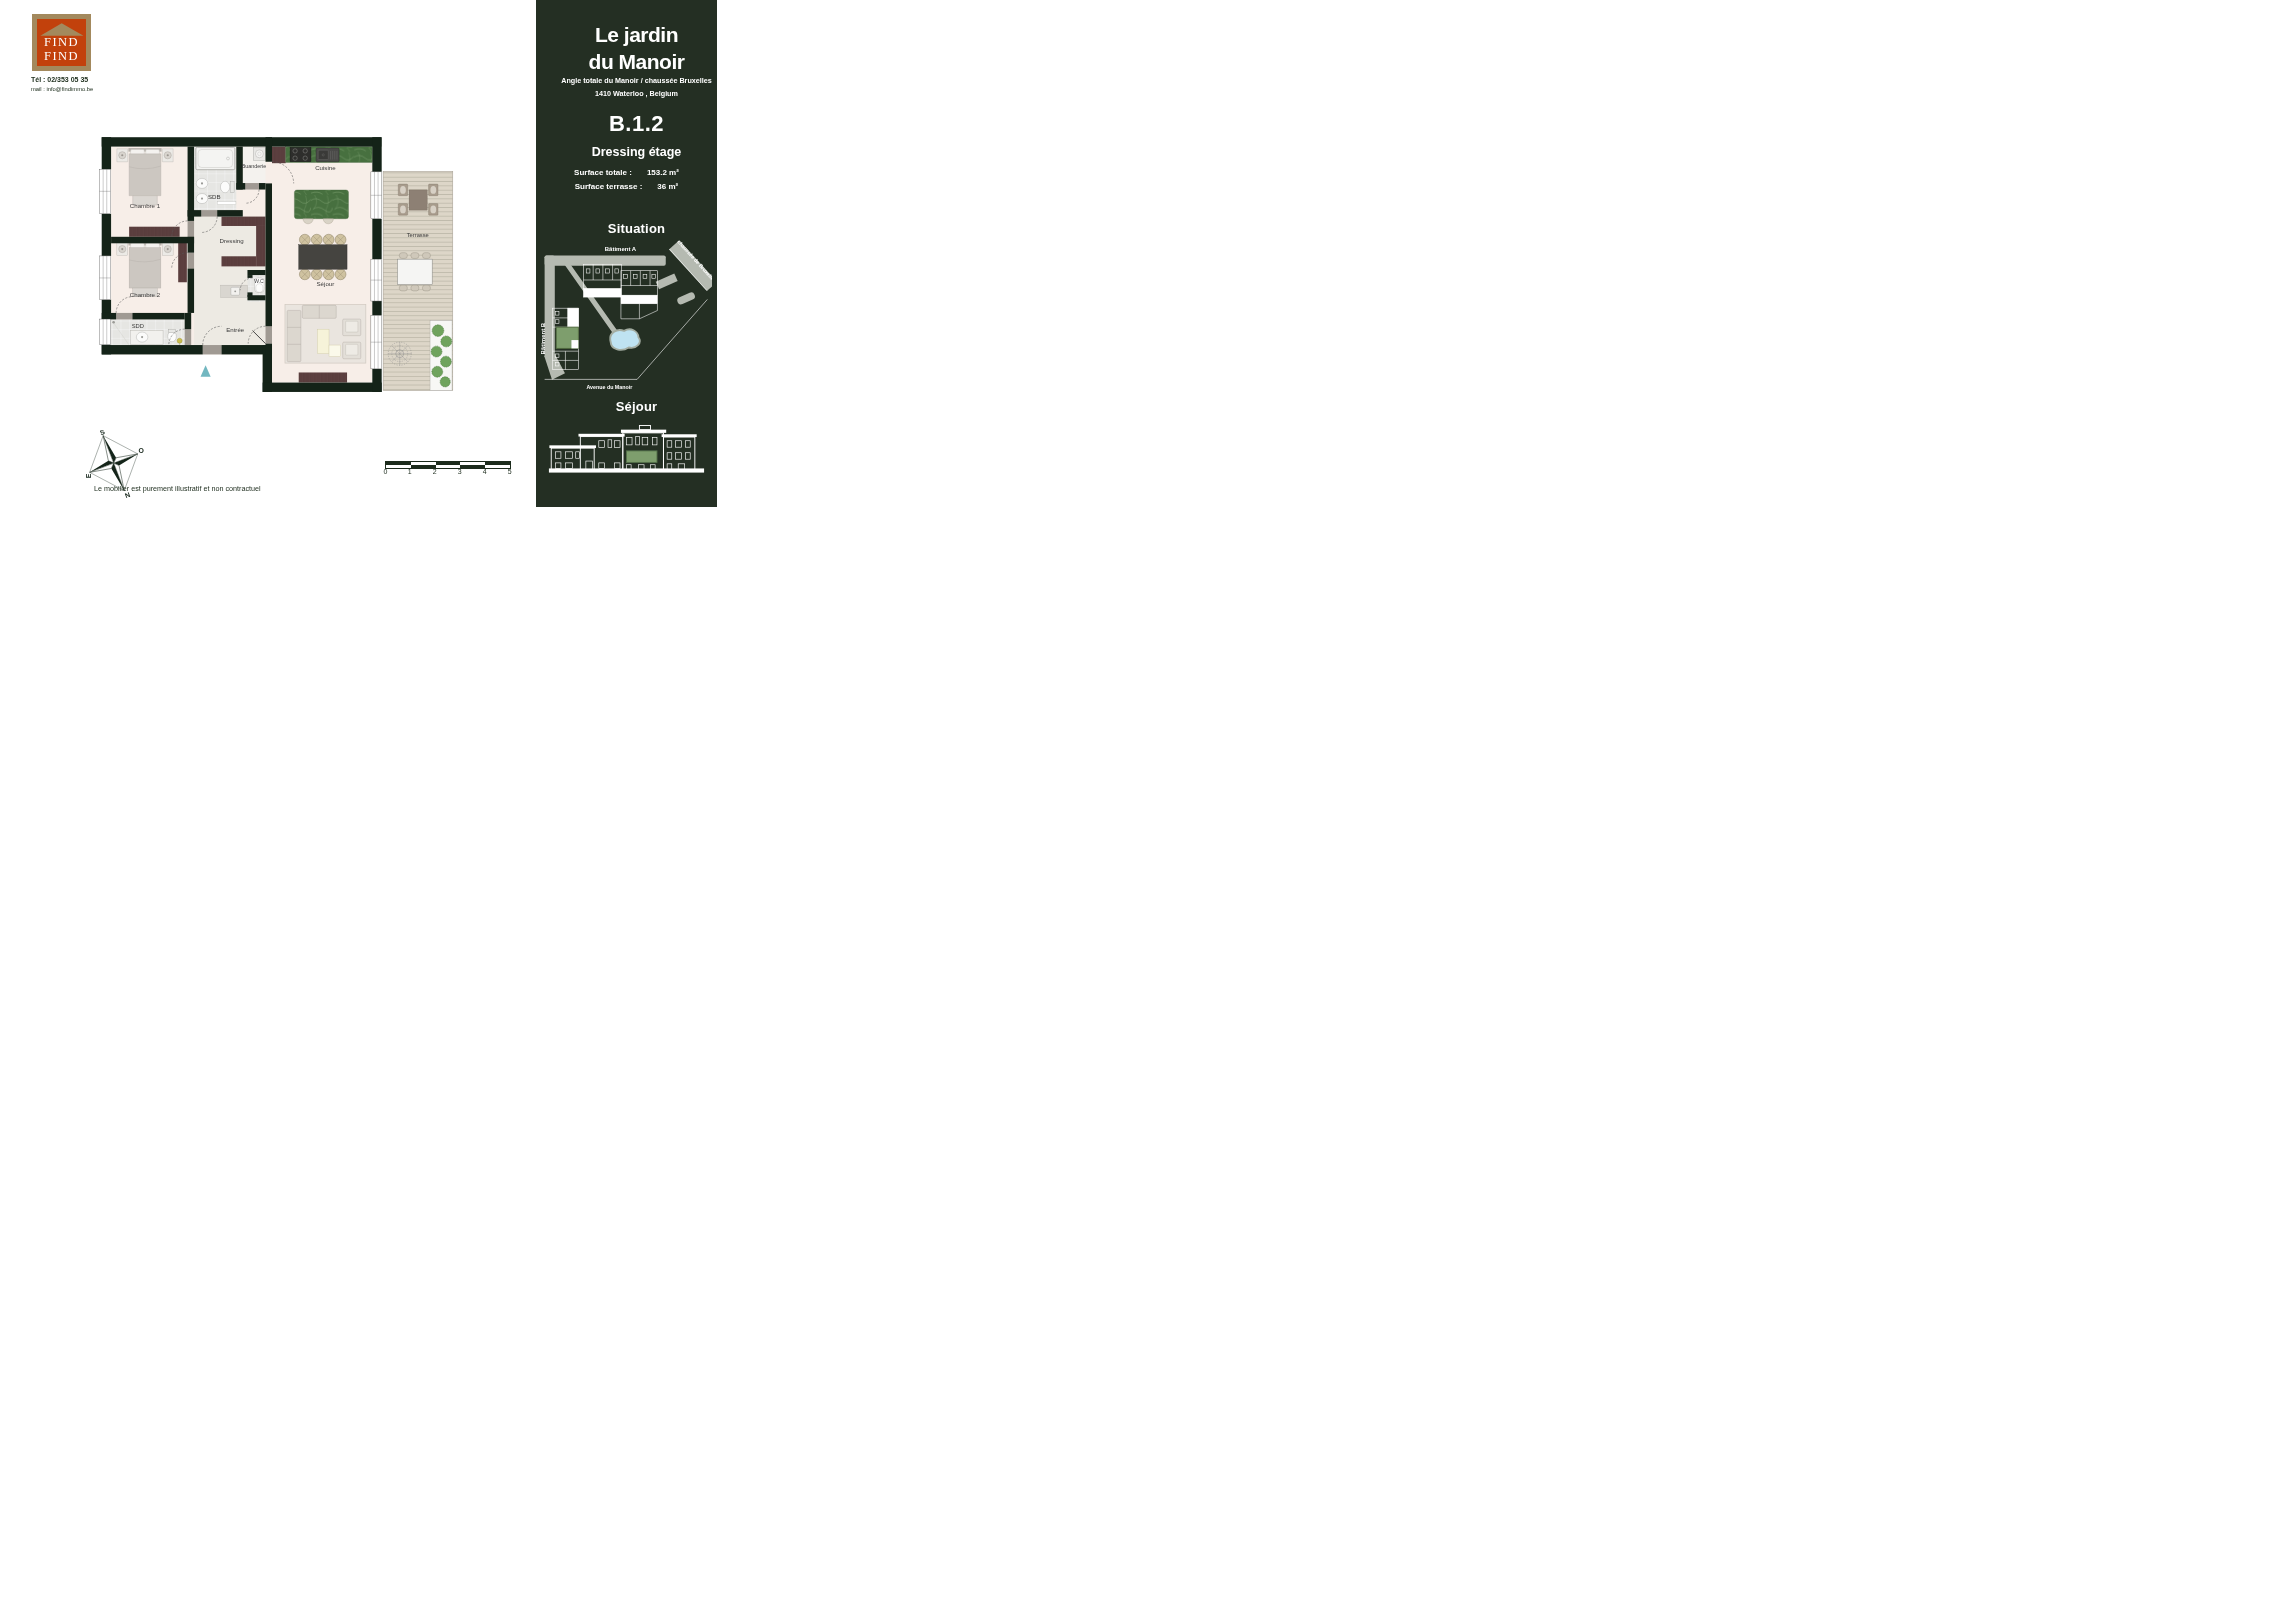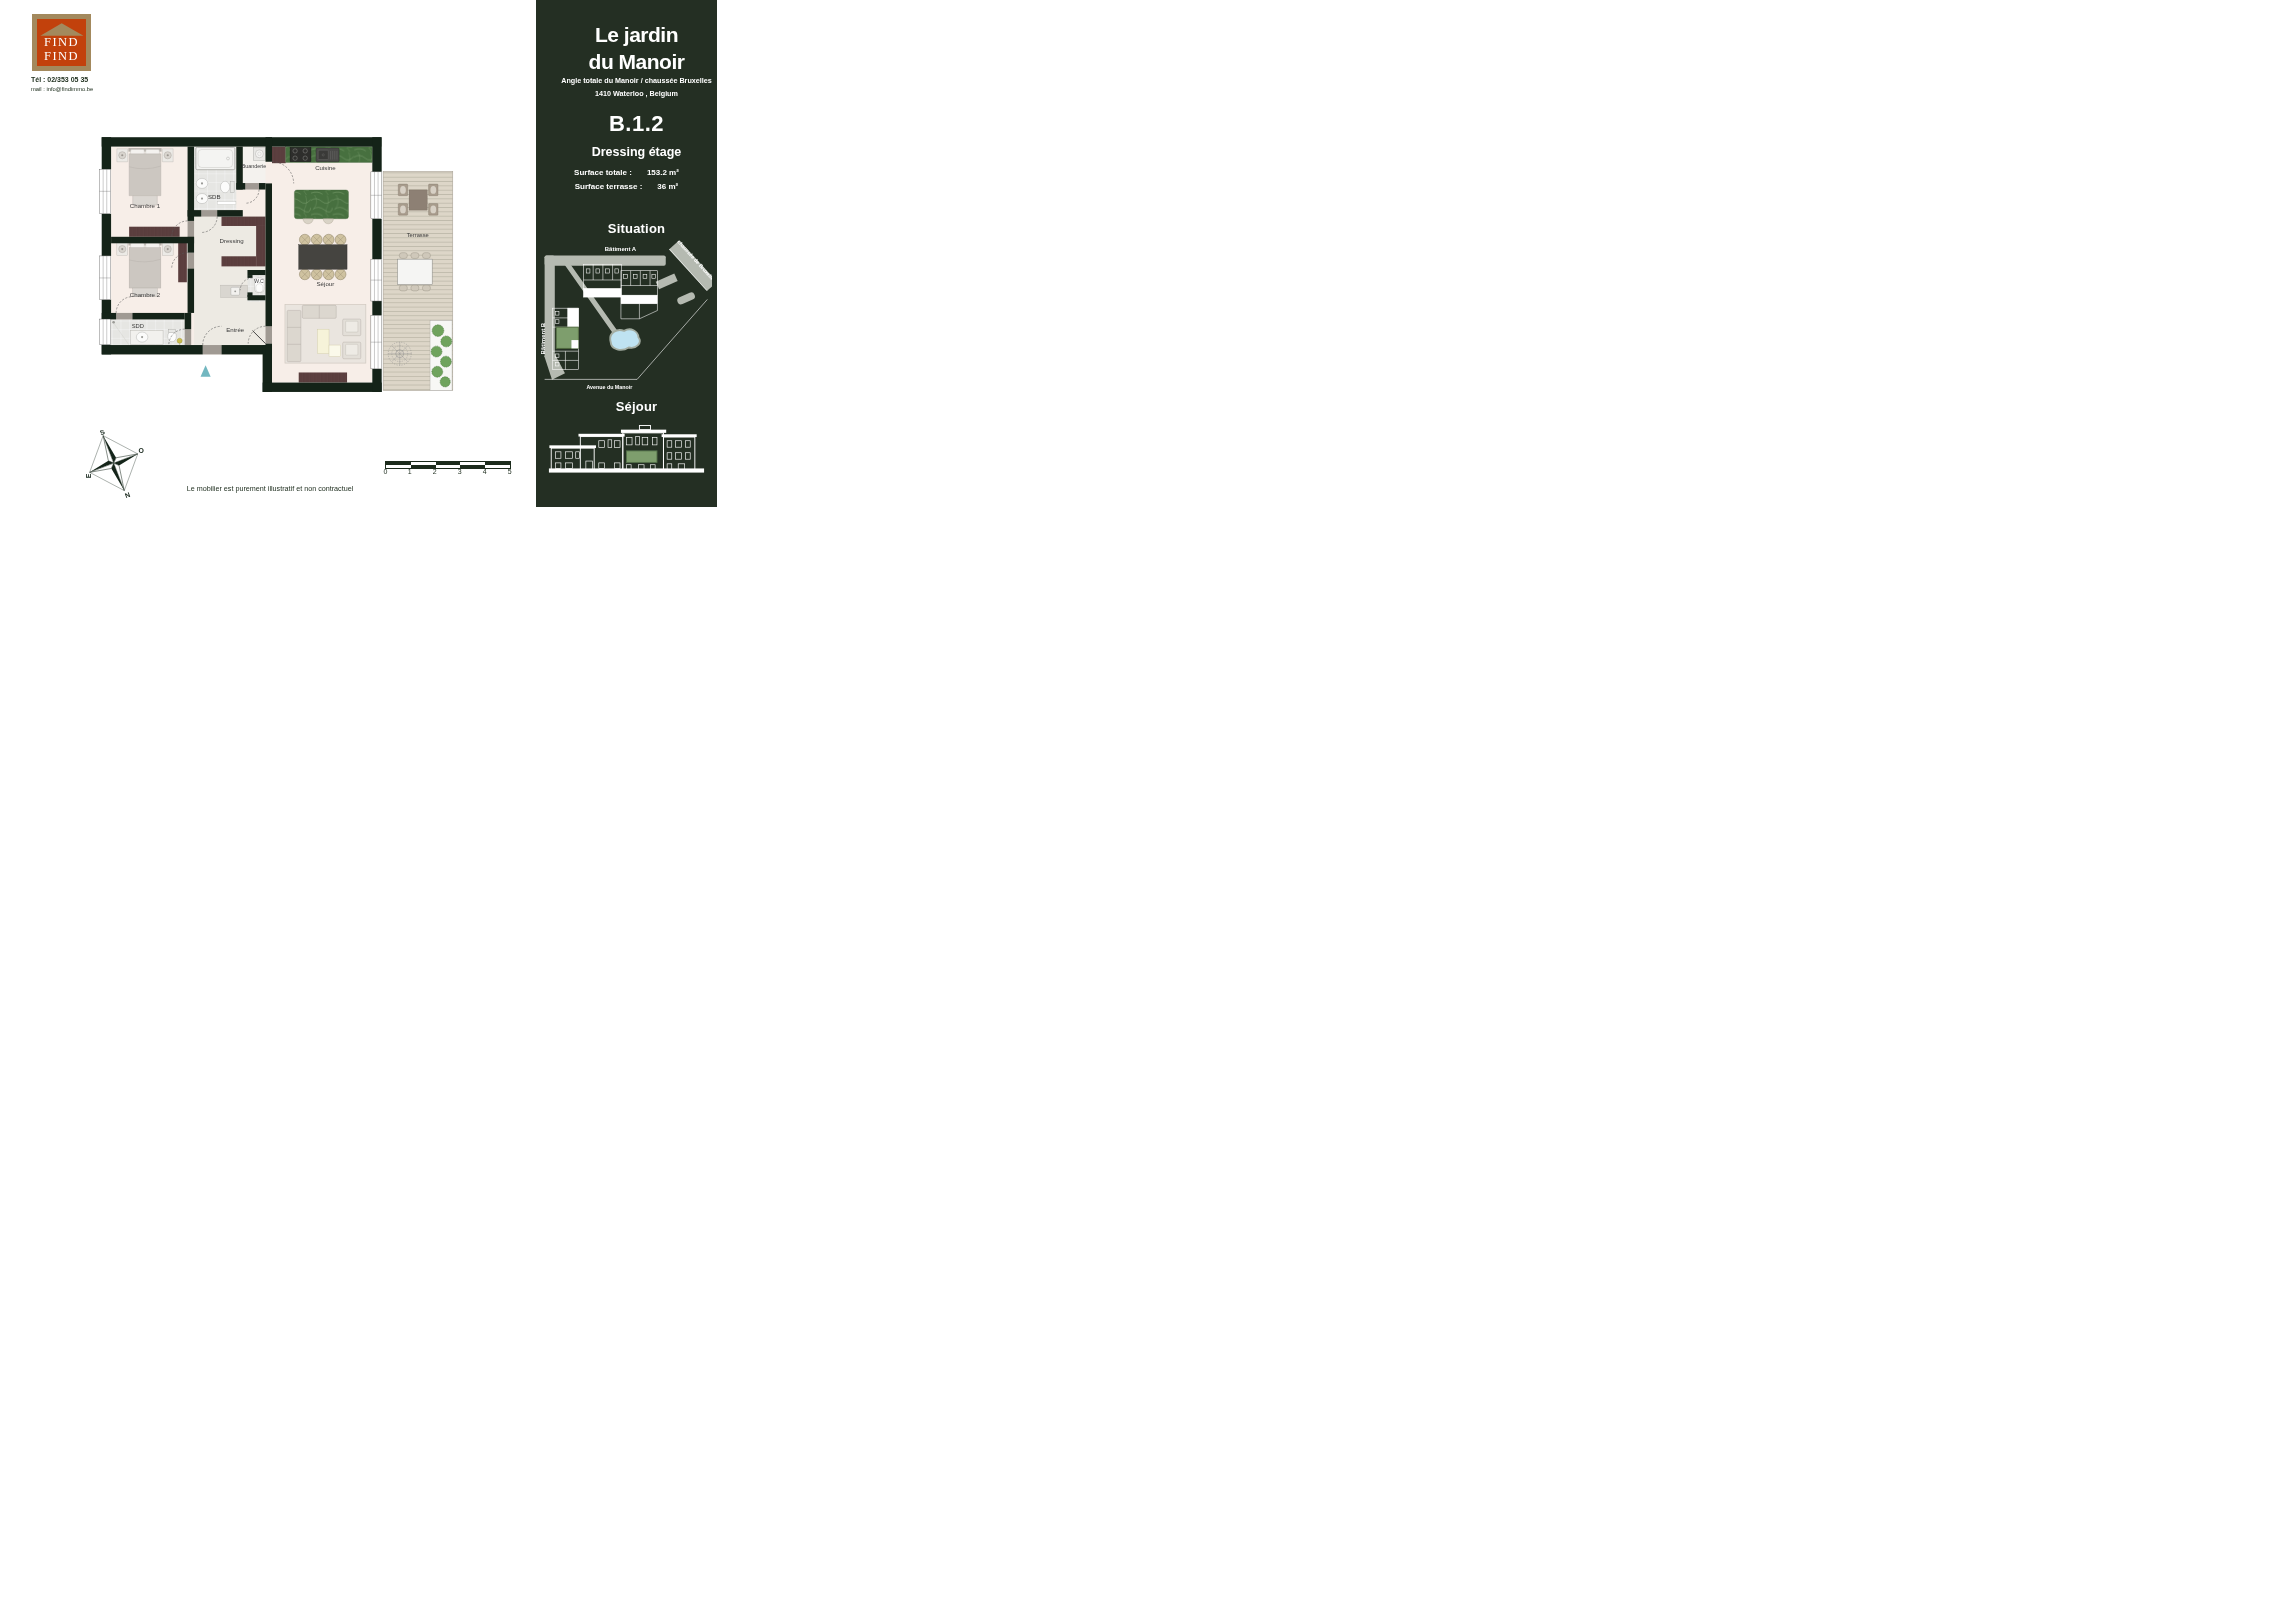--- a/index.html
+++ b/index.html
@@ -31,21 +31,21 @@
 
   
   .scalebar{left:385px;top:461px;width:125px;height:15px;}
   .sb-rows{border:0.5px solid #1c2b1c;width:124px;}
   .sb-row{display:flex;height:2.8px;}
   .sb-cell{width:25px;height:2.8px;}
   .sb-dark{background:#1c2b1c;}
   .sb-light{background:#ffffff;}
   .sb-num{position:absolute;top:6.5px;font-size:7px;color:#1c2b1c;font-weight:400;width:5.6px;text-align:center;}
 
-  .disclaimer{left:94px;top:484px;width:352px;text-align:center;
+  .disclaimer{left:94px;top:484px;width:352px;
               font-size:7.2px;font-weight:500;color:#223122;}
 
   text{font-family:"Liberation Sans", sans-serif;}
   .room-label{fill:#3b3b3b;}
   .map-label{fill:#ffffff;font-weight:bold;}
 </style>
 </head>
 <body>
 
 <div class="page">

